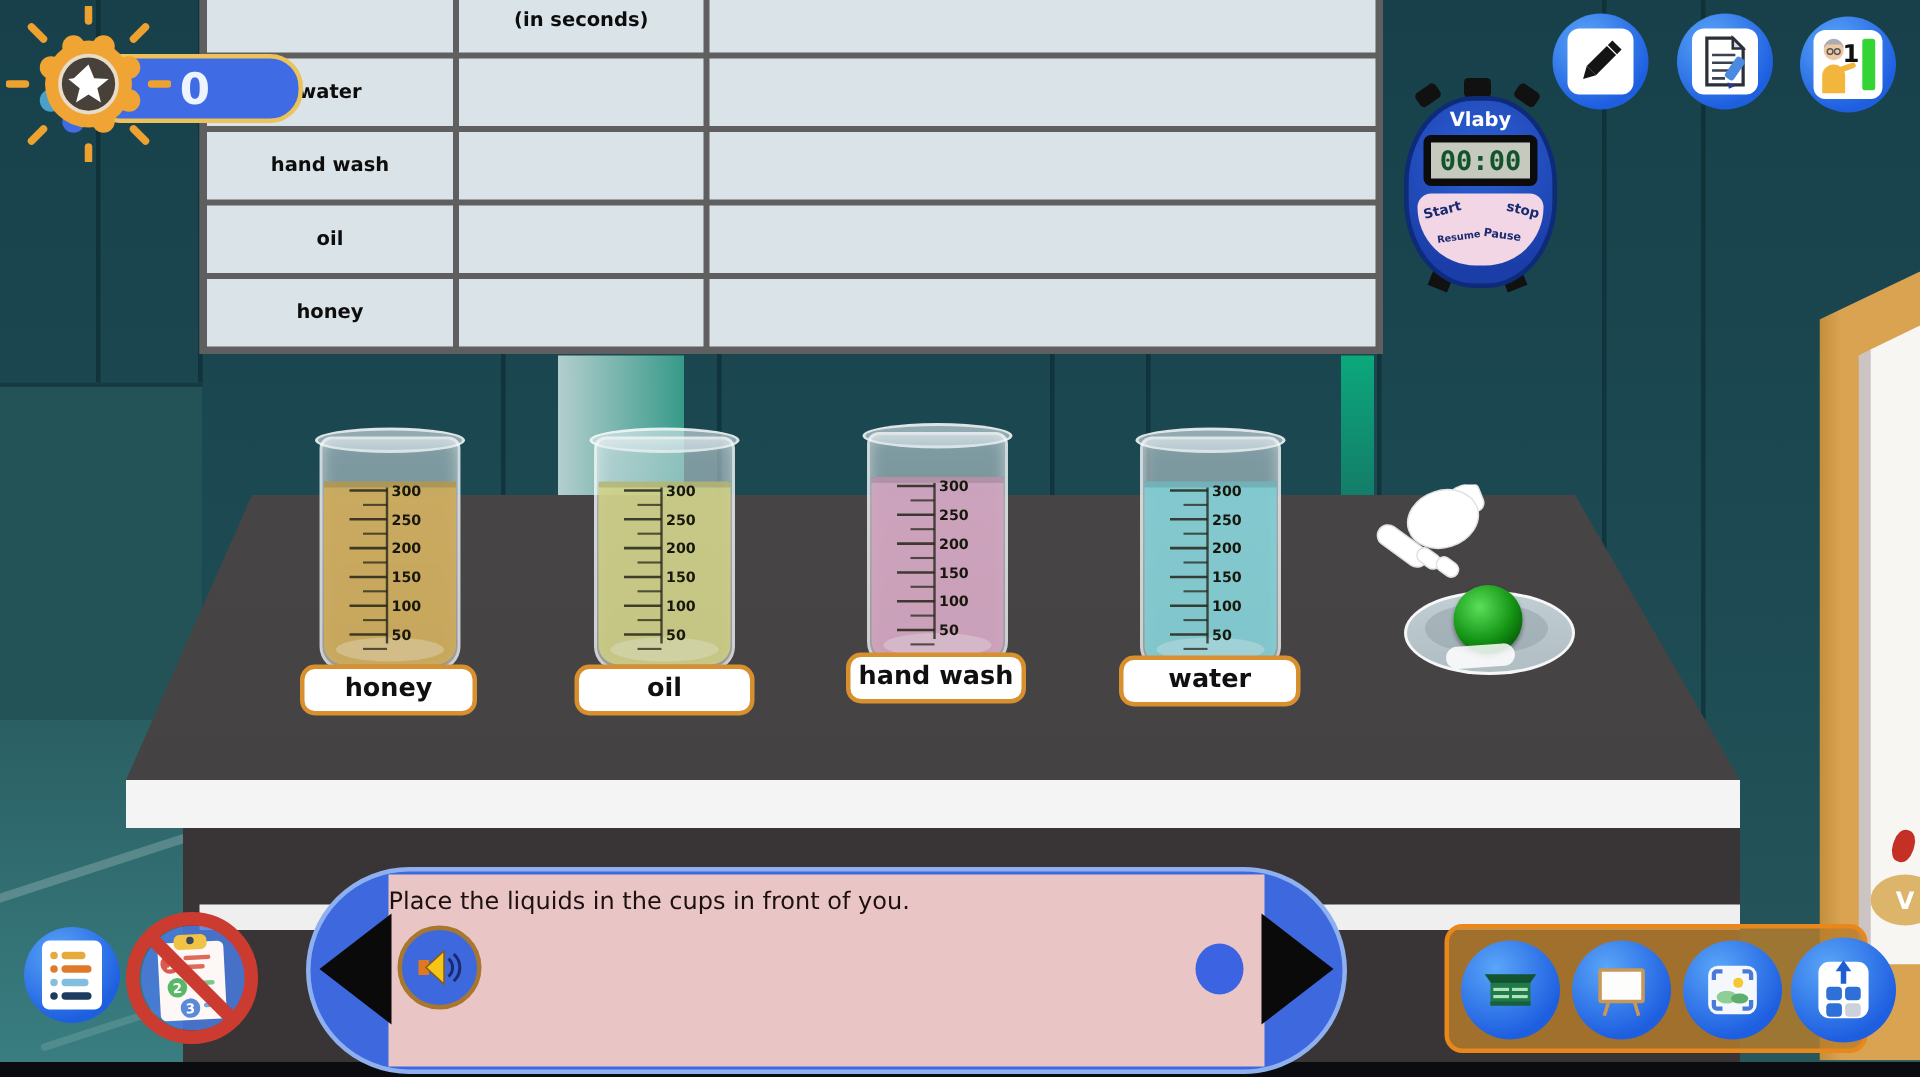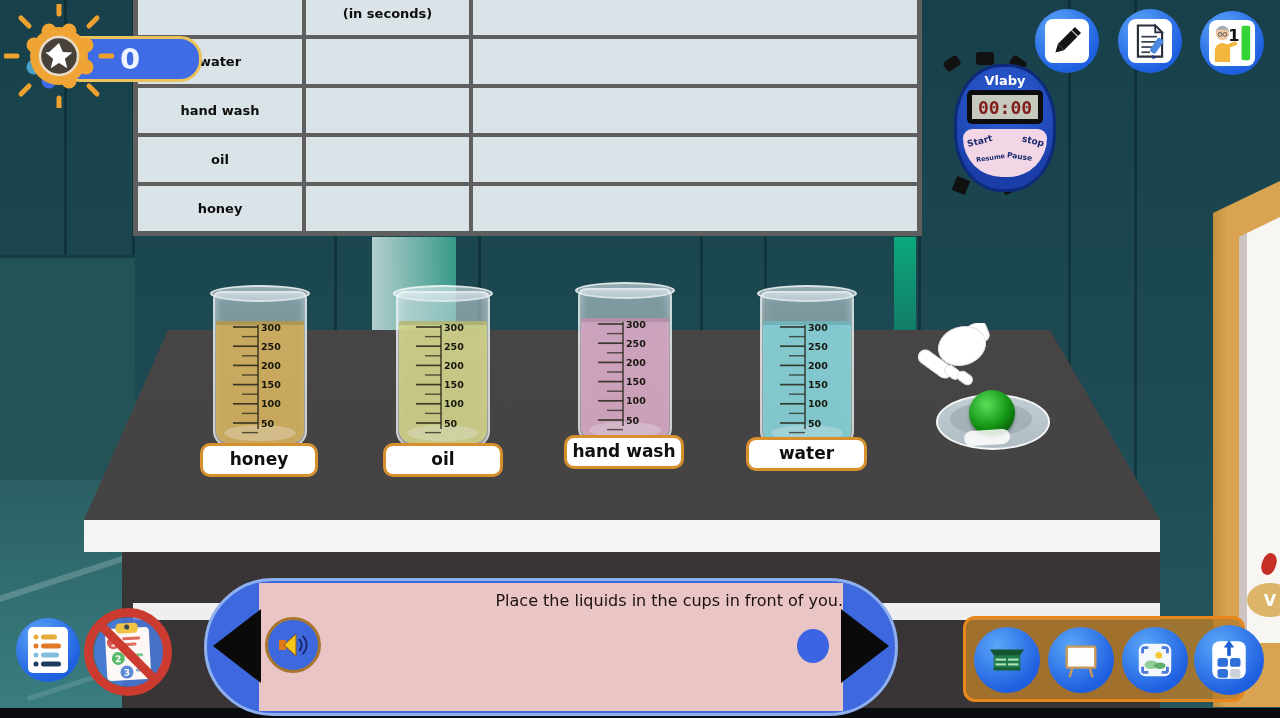--- a/index.html
+++ b/index.html
@@ -31,27 +31,27 @@
     border:3px solid #ecc25a;z-index:21;display:flex;align-items:center;justify-content:center;
     color:#eef4ff;font-size:29px;font-weight:bold;}
   .score-ico{position:absolute;left:4px;top:4px;z-index:22;}
   
   .cbtn{position:absolute;width:64px;height:64px;border-radius:50%;z-index:20;
     background:radial-gradient(circle at 35% 28%,#5aa6f8,#1e5fe0 72%);
     display:flex;align-items:center;justify-content:center;}
   .wsq{background:#fff;border-radius:8px;display:flex;align-items:center;justify-content:center;}
   
   .sw{position:absolute;left:930px;top:50px;width:110px;height:145px;z-index:20;}
-  .sw-body{position:absolute;left:24px;top:14px;width:96px;height:122px;border-radius:46%;
+  .sw-body{position:absolute;left:6px;top:14px;width:96px;height:122px;border-radius:46%;
     background:radial-gradient(circle at 50% 32%,#2e62d8,#1a3da8 78%);border:3px solid #0e2a7a;overflow:hidden;}
   .sw-brand{position:absolute;left:0;top:6px;width:100%;text-align:center;color:#fff;font-weight:bold;font-size:13px;}
   .sw-disp{position:absolute;left:10px;top:23px;width:76px;height:34px;background:#0c0c0c;border-radius:5px;
     display:flex;align-items:center;justify-content:center;}
   .sw-lcd{width:66px;height:24px;background:#c6cabe;display:flex;align-items:center;justify-content:center;
-    font-family:"DejaVu Sans Mono","Liberation Mono",monospace;font-weight:bold;font-size:18px;color:#7f1d1d;}
+    font-family:"DejaVu Sans Mono","Liberation Mono",monospace;font-weight:bold;font-size:18px;color:#14532d;}
   .sw-face{position:absolute;left:6px;top:62px;width:84px;height:48px;background:#f2d6e6;
     border-radius:10px 10px 42px 42px;}
   .sw-lbl{position:absolute;color:#1a2a6e;font-weight:bold;}
   .sw-top{position:absolute;background:#111;}
   
   .bench{position:absolute;inset:0;clip-path:polygon(168px 330px,1050px 330px,1160px 520px,84px 520px);
     background:linear-gradient(180deg,#4b4849,#424041);z-index:6;}
   .band{position:absolute;left:84px;top:520px;width:1076px;height:32px;background:#f4f4f4;z-index:6;}
   .cabinet{position:absolute;left:122px;top:552px;width:1038px;height:156px;background:#393536;z-index:6;}
   .band2{position:absolute;left:133px;top:603px;width:1027px;height:17px;background:#efefef;z-index:7;}
@@ -77,21 +77,21 @@
   .ball{position:absolute;left:33px;top:4px;width:46px;height:46px;border-radius:50%;
     background:radial-gradient(circle at 38% 32%,#5ae05a,#129012 55%,#053c05 95%);box-shadow:0 2px 3px rgba(0,0,0,.4);}
   .reset{position:absolute;left:937px;top:474px;width:125px;height:34px;z-index:11;border-radius:17px;
     background:linear-gradient(180deg,#f6b04a,#eb9522);border:2px solid #c97d12;color:#101010;font-weight:bold;
     font-size:18px;display:flex;align-items:center;justify-content:center;box-sizing:border-box;}
   .hand{position:absolute;left:916px;top:323px;width:74px;height:68px;z-index:12;}
   
   .capsule{position:absolute;left:204px;top:578px;width:694px;height:138px;border-radius:70px;background:#3e68dd;
     border:3px solid #8fb0ef;z-index:30;box-sizing:border-box;}
   .pinkpanel{position:absolute;left:52px;top:2px;width:584px;height:128px;background:#e9c5c5;}
-  .cap-text{position:absolute;left:52px;top:10px;width:584px;text-align:right;font-size:16px;color:#1c1010;}
+  .cap-text{position:absolute;left:52px;top:10px;width:584px;text-align:left;font-size:16px;color:#1c1010;}
   .arrowL{position:absolute;left:6px;top:28px;width:0;height:0;border-top:37px solid transparent;
     border-bottom:37px solid transparent;border-right:48px solid #0a0a0a;}
   .arrowR{position:absolute;left:634px;top:28px;width:0;height:0;border-top:37px solid transparent;
     border-bottom:37px solid transparent;border-left:48px solid #0a0a0a;}
   .audio{position:absolute;left:58px;top:36px;width:56px;height:56px;border-radius:50%;background:#3e68dd;
     border:3px solid #a8762f;display:flex;align-items:center;justify-content:center;box-sizing:border-box;}
   .capdot{position:absolute;left:590px;top:48px;width:32px;height:34px;border-radius:50%;background:#3b63e2;}
   
   .nosteps{position:absolute;left:84px;top:608px;width:88px;height:88px;z-index:30;}
   .nosteps .bg{position:absolute;left:10px;top:9px;width:70px;height:70px;border-radius:50%;background:rgba(74,122,224,.85);}

